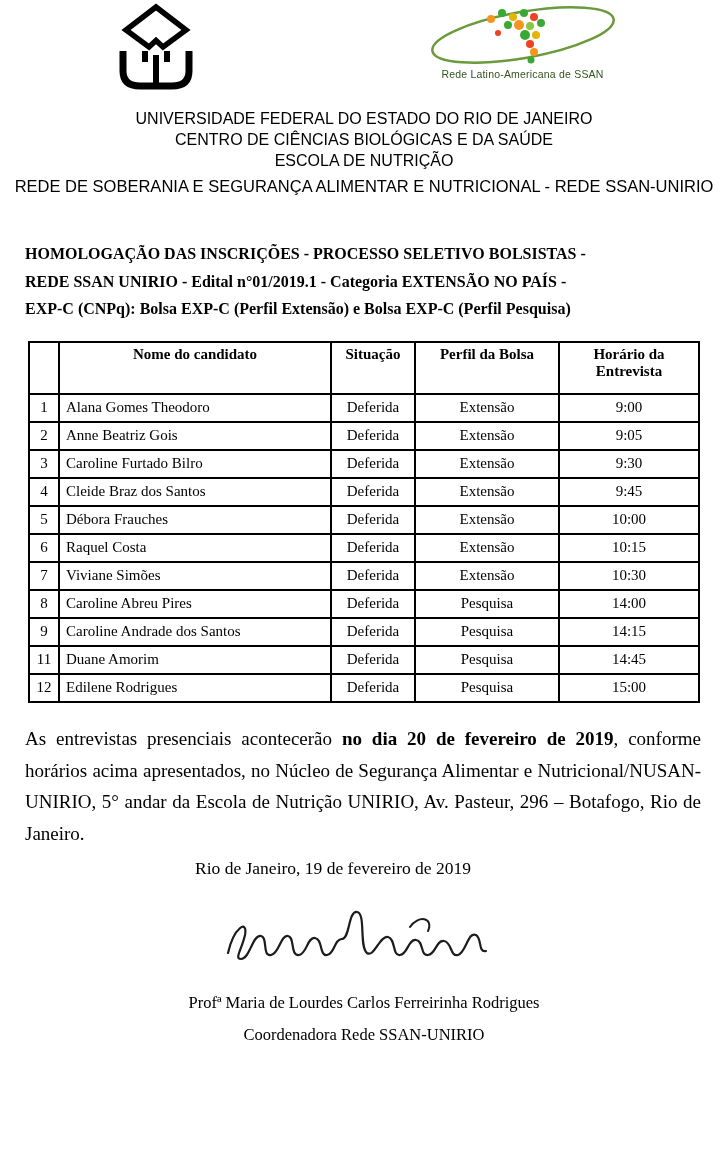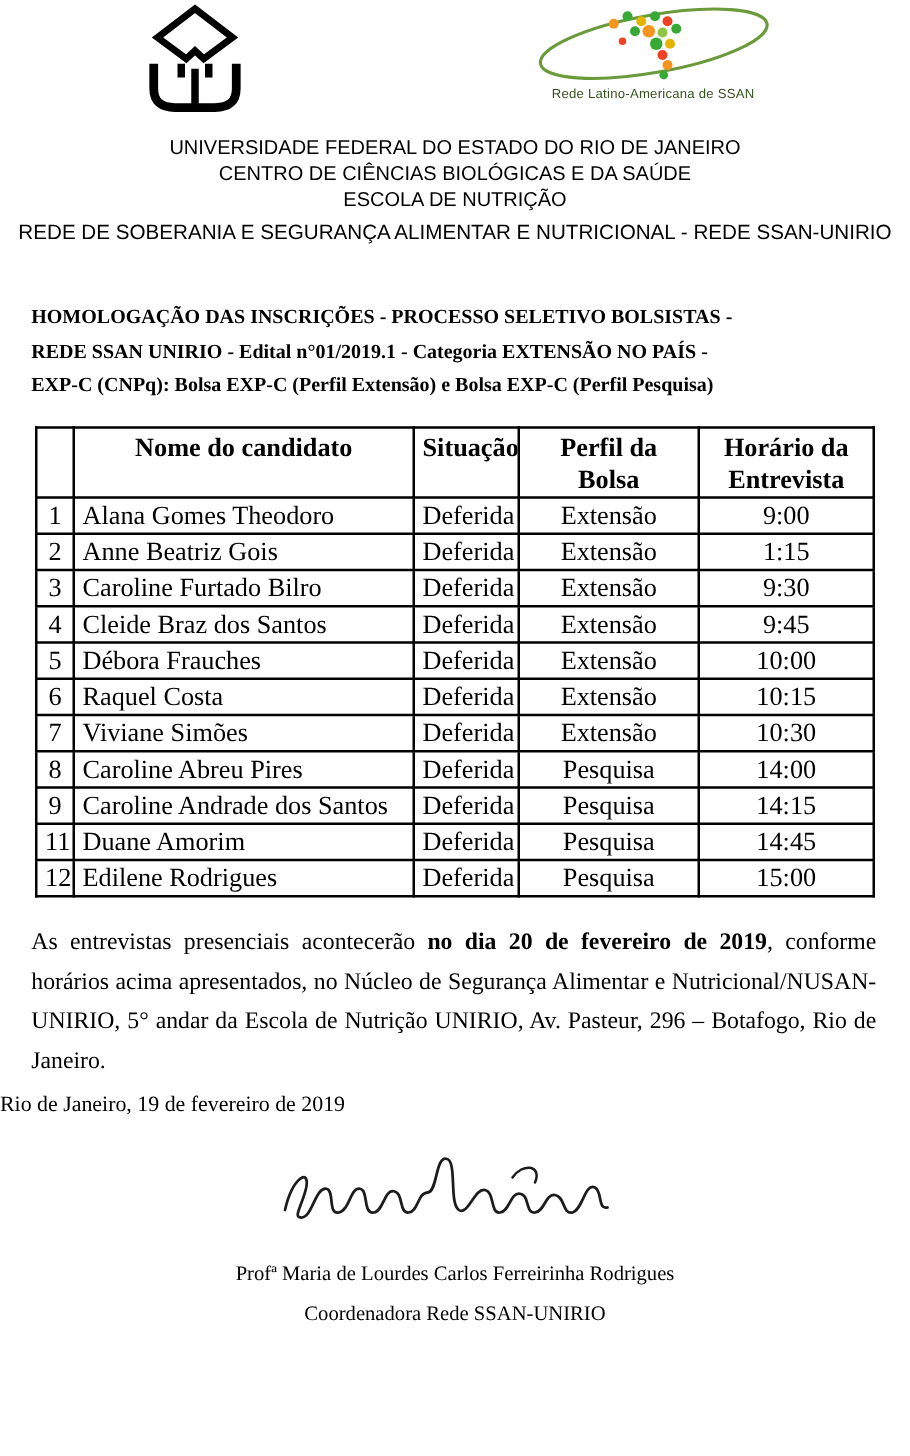--- a/index.html
+++ b/index.html
@@ -17,31 +17,31 @@
   
   .header-block{margin-top:16px;text-align:center;
                 font-family:"Liberation Sans",sans-serif;font-size:16px;line-height:1.32}
   .header-line4{margin-top:5px;font-size:16.5px}
 
   
   .title-block{margin:42px 25px 0 25px;font-weight:700;font-size:16px;line-height:1.72}
 
   
   .doc-table{border-collapse:collapse;margin:18px auto 0 auto;width:670px;
-             table-layout:fixed;font-size:21px}
+             table-layout:fixed;font-size:15px}
   .doc-table th,.doc-table td{border:2px solid #000;padding:1px 6px;overflow:hidden}
   .doc-table th{font-weight:700;text-align:center;vertical-align:top;padding-top:3px;height:46px}
   .doc-table td{height:24px}
   .col-num{text-align:center}
   .col-name{text-align:left;padding-left:8px}
   .col-status,.col-profile,.col-time{text-align:center}
 
   
   .body-paragraph{margin:20px 27px 0 25px;font-size:19px;line-height:1.68;text-align:justify}
-  .date-line{margin-top:8px;padding-right:62px;text-align:left;font-size:17.5px}
+  .date-line{margin-top:8px;padding-right:62px;text-align:center;font-size:17.5px}
 
   
   .signature-wrap{margin-top:26px;text-align:center}
   .footer-name{margin-top:12px;text-align:center;font-size:16.5px}
   .footer-role{margin-top:12px;text-align:center;font-size:16.5px}
 </style>
 </head>
 <body>
 
 <div class="page">
@@ -113,21 +113,21 @@
           <td class="col-name">Alana Gomes Theodoro</td>
           <td class="col-status">Deferida</td>
           <td class="col-profile">Extensão</td>
           <td class="col-time">9:00</td>
         </tr>
         <tr>
           <td class="col-num">2</td>
           <td class="col-name">Anne Beatriz Gois</td>
           <td class="col-status">Deferida</td>
           <td class="col-profile">Extensão</td>
-          <td class="col-time">1:15</td>
+          <td class="col-time">9:05</td>
         </tr>
         <tr>
           <td class="col-num">3</td>
           <td class="col-name">Caroline Furtado Bilro</td>
           <td class="col-status">Deferida</td>
           <td class="col-profile">Extensão</td>
           <td class="col-time">9:30</td>
         </tr>
         <tr>
           <td class="col-num">4</td>

